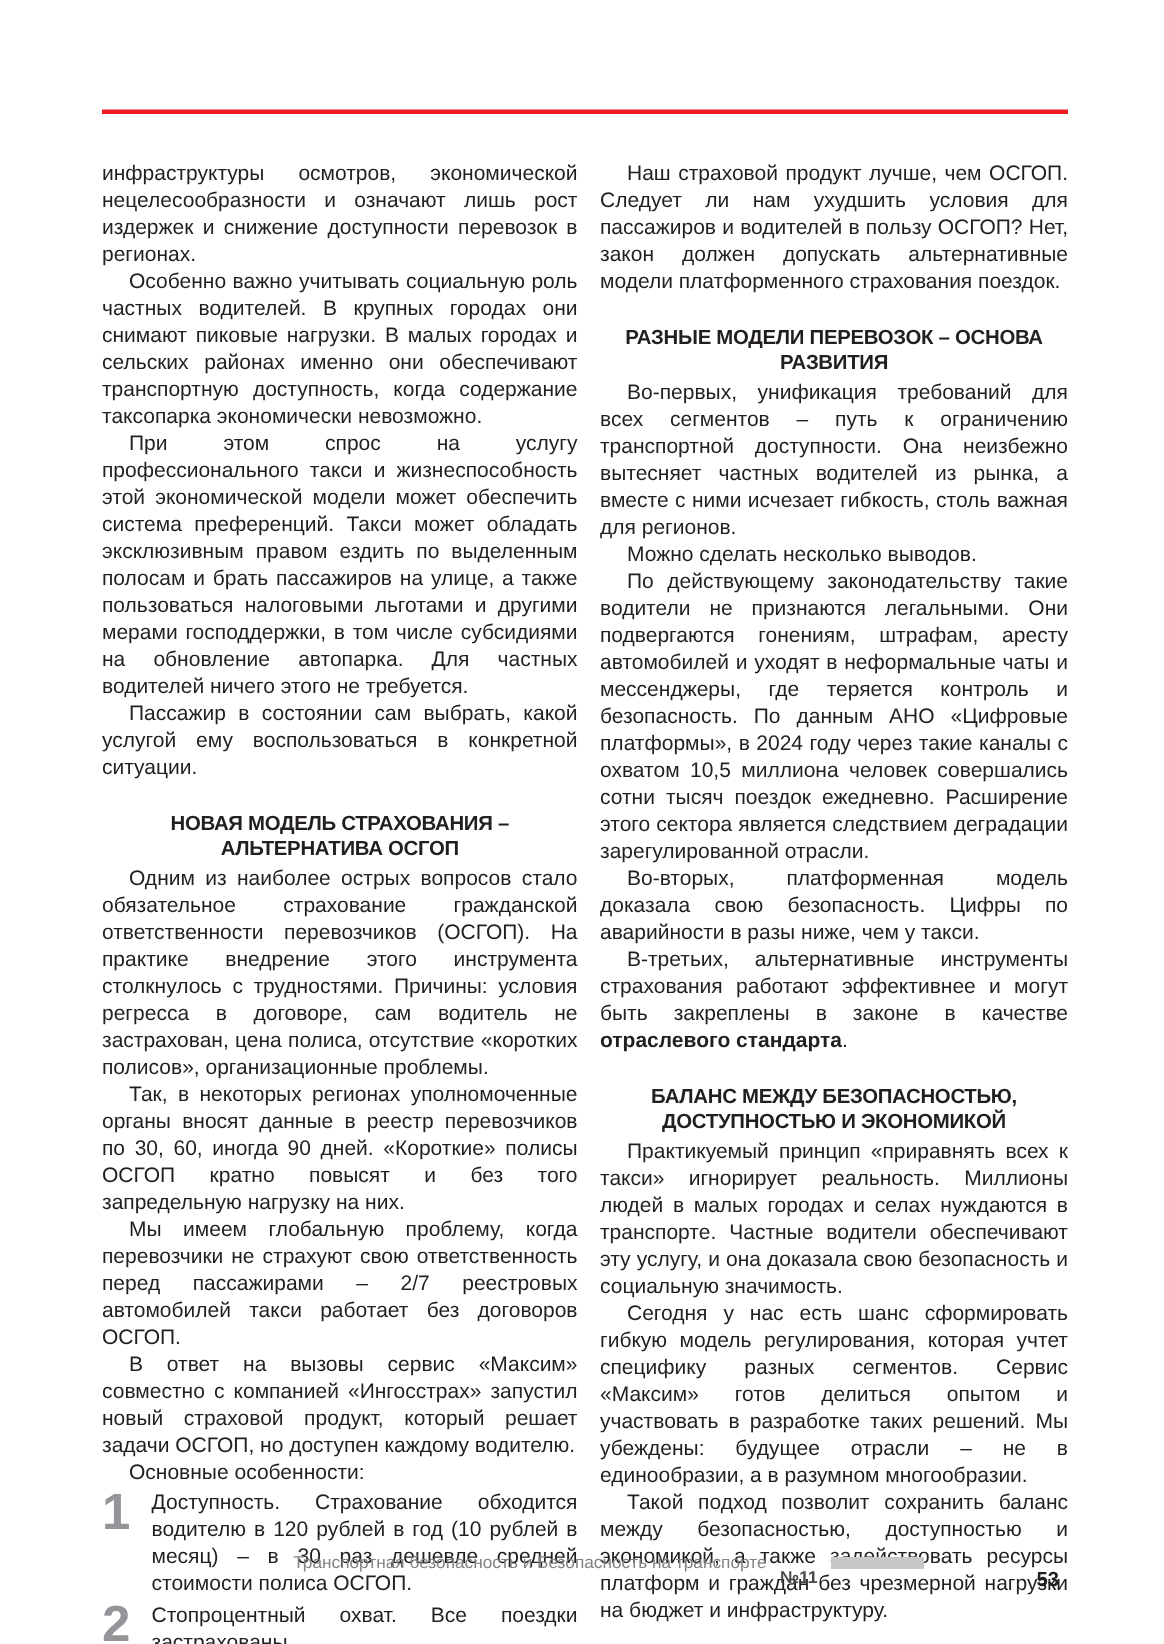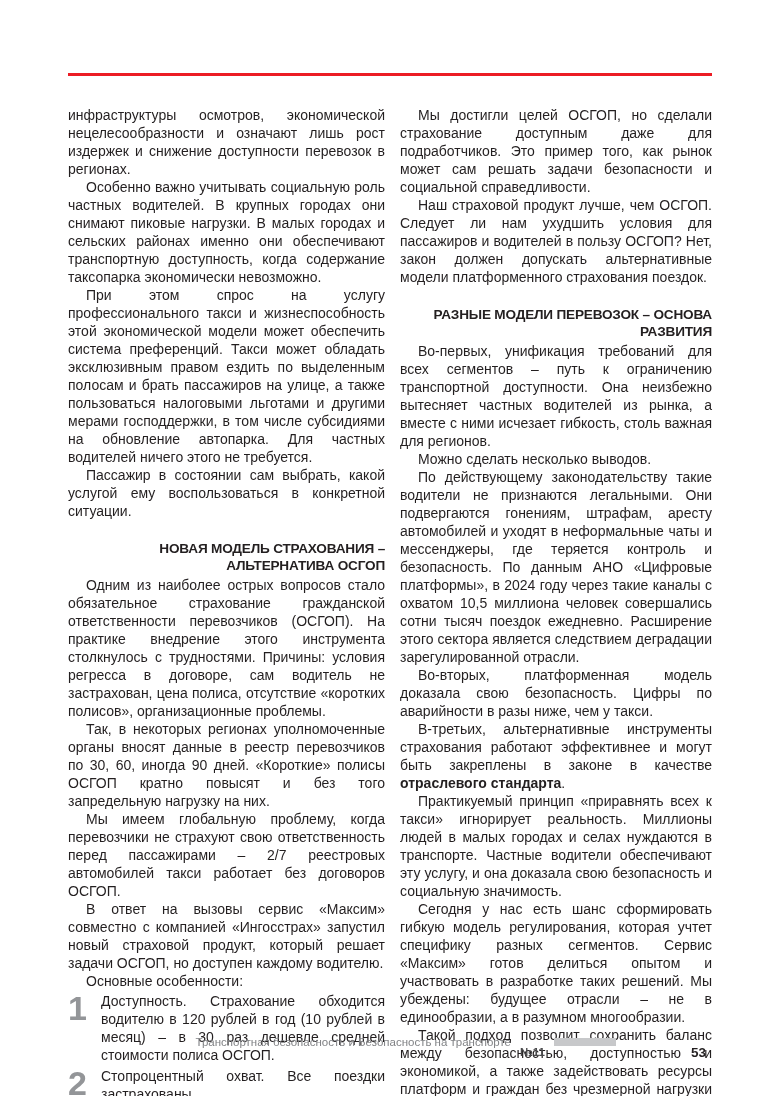--- a/index.html
+++ b/index.html
@@ -30,21 +30,21 @@
   .col-left  { left: 68px;  width: 317px; }
   .col-right { left: 400px; width: 312px; }
   .col p { margin: 0; text-indent: 18px; }
   .col p.noindent { text-indent: 0; }
   .col h3 {
     margin: 20px 0 2px 0;
     font-size: 13.6px;
     line-height: 17px;
     font-weight: bold;
     letter-spacing: -0.2px;
-    text-align: right;
+    text-align: center;
     text-indent: 0;
   }
   .features { list-style: none; margin: 2px 0 0 0; padding: 0; }
   .feature { display: flex; gap: 9px; margin: 0 0 3px 0; }
   .fnum {
     flex: 0 0 24px;
     font-size: 34px;
     line-height: 32px;
     font-weight: bold;
     color: #939598;
@@ -107,32 +107,32 @@
       </li>
       <li class="feature">
         <span class="fnum">2</span>
         <span class="ftext">Стопроцентный охват. Все поездки застрахованы.</span>
       </li>
 
     </ul>
   </div>
 
   <div class="col col-right">
-    <p>Мы достигли целей ОСГОП, но сделали страхование доступным даже для подработчиков. Это пример того, как рынок может сам решать задачи безопасности и социальной справедливости.</p>
     <p>Наш страховой продукт лучше, чем ОСГОП. Следует ли нам ухудшить условия для пассажиров и водителей в пользу ОСГОП? Нет, закон должен допускать альтернативные модели платформенного страхования поездок.</p>
 
     <h3>РАЗНЫЕ МОДЕЛИ ПЕРЕВОЗОК – ОСНОВА РАЗВИТИЯ</h3>
 
     <p>Во-первых, унификация требований для всех сегментов – путь к ограничению транспортной доступности. Она неизбежно вытесняет частных водителей из рынка, а вместе с ними исчезает гибкость, столь важная для регионов.</p>
     <p>Можно сделать несколько выводов.</p>
     <p>По действующему законодательству такие водители не признаются легальными. Они подвергаются гонениям, штрафам, аресту автомобилей и уходят в неформальные чаты и мессенджеры, где теряется контроль и безопасность. По данным АНО «Цифровые платформы», в 2024 году через такие каналы с охватом 10,5 миллиона человек совершались сотни тысяч поездок ежедневно. Расширение этого сектора является следствием деградации зарегулированной отрасли.</p>
     <p>Во-вторых, платформенная модель доказала свою безопасность. Цифры по аварийности в разы ниже, чем у такси.</p>
 
     <p><span>В-третьих, альтернативные инструменты страхования работают эффективнее и могут быть закреплены в законе в качестве </span><span class="bold">отраслевого стандарта</span><span>.</span></p>
 
+    <h3>БАЛАНС МЕЖДУ БЕЗОПАСНОСТЬЮ, ДОСТУПНОСТЬЮ И ЭКОНОМИКОЙ</h3>
 
     <p>Практикуемый принцип «приравнять всех к такси» игнорирует реальность. Миллионы людей в малых городах и селах нуждаются в транспорте. Частные водители обеспечивают эту услугу, и она доказала свою безопасность и социальную значимость.</p>
     <p>Сегодня у нас есть шанс сформировать гибкую модель регулирования, которая учтет специфику разных сегментов. Сервис «Максим» готов делиться опытом и участвовать в разработке таких решений. Мы убеждены: будущее отрасли – не в единообразии, а в разумном многообразии.</p>
     <p class="endmark-holder"><span>Такой подход позволит сохранить баланс между безопасностью, доступностью и экономикой, а также задействовать ресурсы платформ и граждан без чрезмерной нагрузки на бюджет и инфраструктуру.</span></p>
   </div>
 
   <div class="footer-line">
     <span>Транспортная безопасность и Безопасность на транспорте</span>
     <span class="footer-issue">№11</span>
     <span class="footer-bar"></span>

